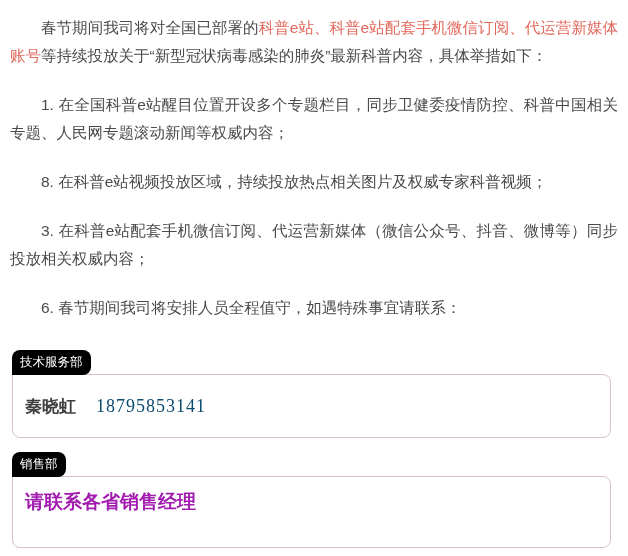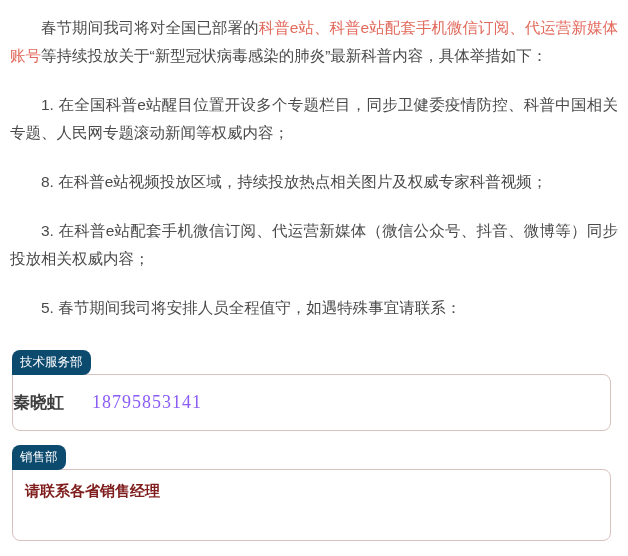--- a/index.html
+++ b/index.html
@@ -27,75 +27,75 @@
   .hl { color: #e2695c; }
   .section {
     margin-left: 12px;
     margin-right: 17px;
   }
   .section-tech { margin-top: 28px; }
   .section-sales { margin-top: 14px; }
   .dept-tab {
     display: block;
     width: fit-content;
-    background: #0c4a6e;
+    background: #000000;
     color: #ffffff;
     font-size: 12.5px;
     line-height: 15px;
     padding: 5px 8px;
     border-radius: 8px 8px 8px 0;
     position: relative;
     z-index: 2;
     margin-bottom: -1px;
   }
   .dept-box {
     border: 1px solid #d8c3be;
     border-radius: 0 8px 8px 8px;
     background: #ffffff;
     position: relative;
     z-index: 1;
   }
   .box-tech {
-    height: 57px;
+    height: 64px;
     display: flex;
     align-items: center;
-    padding: 0 0;
+    padding: 0 12px;
   }
   .contact-name {
     font-weight: bold;
     font-size: 17px;
     color: #3f3f3f;
   }
   .contact-phone {
     font-family: "Liberation Serif", "DejaVu Serif", serif;
     font-size: 18px;
-    color: #8b5cf6;
-    margin-left: 28px;
+    color: #0c4a6e;
+    margin-left: 20px;
     letter-spacing: 1px;
   }
   .box-sales {
     height: 72px;
     padding: 12px 12px 0 12px;
   }
   .sales-note {
     font-weight: bold;
-    font-size: 15px;
-    color: #7f1d1d;
+    font-size: 19px;
+    color: #a21caf;
   }
 </style>
 </head>
 <body>
 
 <div class="content">
   <p class="para"><span>春节期间我司将对全国已部署的</span><span class="hl">科普e站、科普e站配套手机微信订阅、代运营新媒体账号</span><span>等持续投放关于“新型冠状病毒感染的肺炎”最新科普内容，具体举措如下：</span></p>
 
   <p class="para">1. 在全国科普e站醒目位置开设多个专题栏目，同步卫健委疫情防控、科普中国相关专题、人民网专题滚动新闻等权威内容；</p>
   <p class="para">8. 在科普e站视频投放区域，持续投放热点相关图片及权威专家科普视频；</p>
   <p class="para">3. 在科普e站配套手机微信订阅、代运营新媒体（微信公众号、抖音、微博等）同步投放相关权威内容；</p>
-  <p class="para">5. 春节期间我司将安排人员全程值守，如遇特殊事宜请联系：</p>
+  <p class="para">6. 春节期间我司将安排人员全程值守，如遇特殊事宜请联系：</p>
 </div>
 
 <div class="section section-tech">
   <div class="dept-tab">技术服务部</div>
   <div class="dept-box box-tech">
     <span class="contact-name">秦晓虹</span>
     <span class="contact-phone">18795853141</span>
   </div>
 </div>
 

